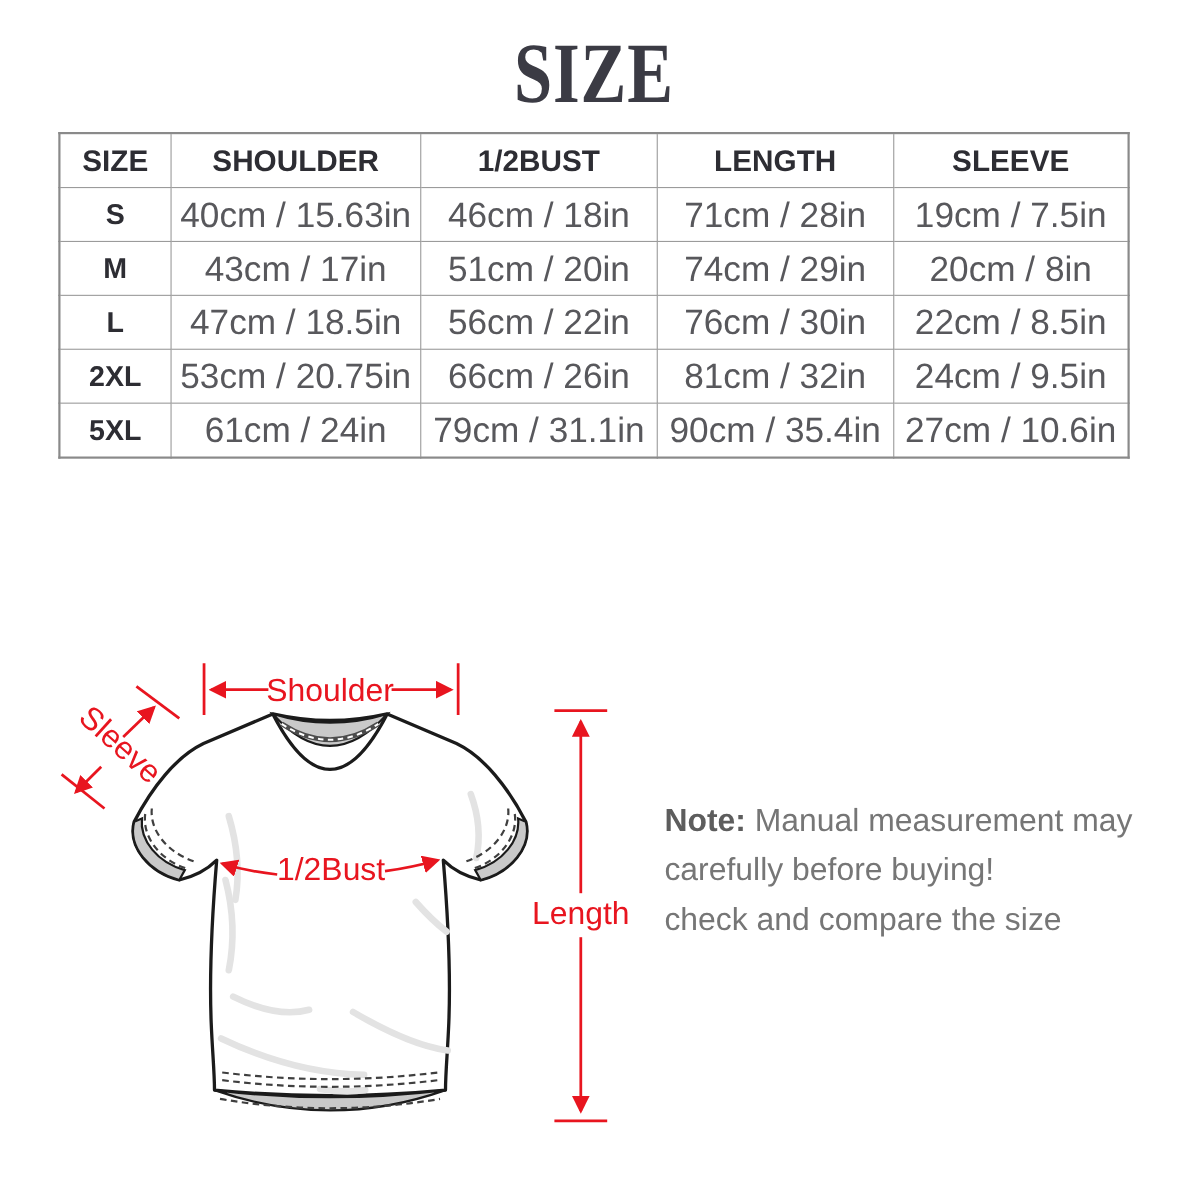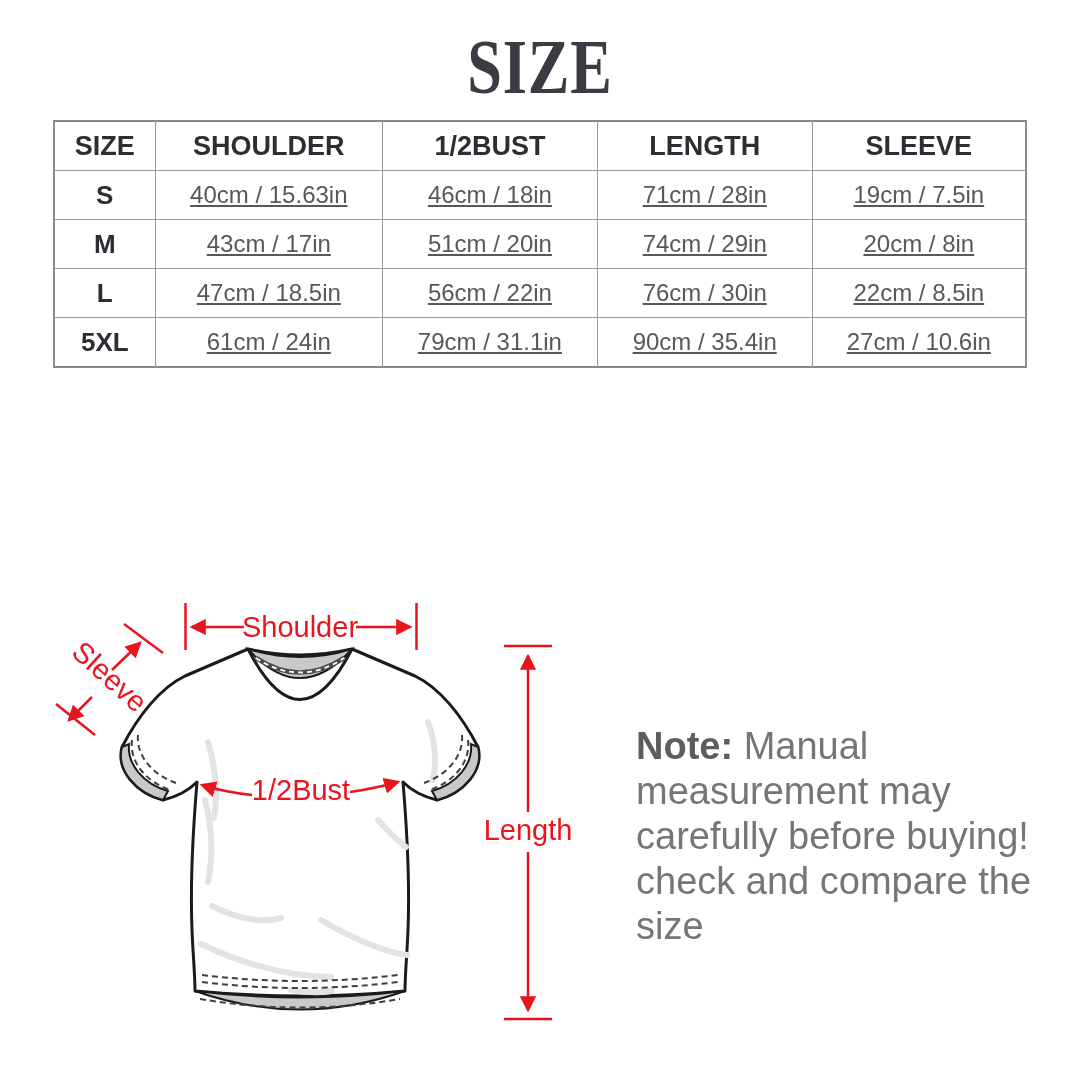--- a/index.html
+++ b/index.html
@@ -12,38 +12,38 @@
          font-size:78px;color:var(--title_text);letter-spacing:1px;
          transform:scaleX(.80);transform-origin:center;}
 
   
   .table-wrap{position:absolute;left:53px;top:120px;width:974px;}
   table{width:100%;border-collapse:collapse;table-layout:fixed;
         border:2px solid var(--table_border_outer);}
   th,td{border:1px solid var(--table_border);text-align:center;vertical-align:middle;
         height:48px;padding:0;white-space:nowrap;overflow:hidden;}
   thead th{font-size:27px;font-weight:bold;color:var(--header_text);}
-  td{font-size:24px;color:var(--cell_text);font-weight:normal;text-decoration:underline;}
+  td{font-size:32px;color:var(--cell_text);font-weight:normal;}
   tbody th{font-size:26px;font-weight:bold;color:var(--header_text);}
 
   
   .diagram{position:absolute;left:30px;top:585px;}
   .outline{fill:#ffffff;stroke:var(--outline);stroke-width:3;stroke-linejoin:round;}
   .grayfill{fill:var(--gray_fill);stroke:var(--outline);stroke-width:2;}
   .neckline{fill:none;stroke:var(--outline);stroke-width:3;}
   .stitch{fill:none;stroke:#3f3f3f;stroke-width:2;stroke-dasharray:6 4;}
   .wrinkle{fill:none;stroke:var(--wrinkle);stroke-width:6;stroke-linecap:round;}
   .red-line{fill:none;stroke:var(--accent_red);stroke-width:2.5;}
   .dim-label{fill:var(--accent_red);font-family:"Liberation Sans",sans-serif;
              font-size:29px;}
   #ah path{fill:var(--accent_red);}
 
   
-  .note{position:absolute;left:636px;top:724px;width:440px;
-        font-size:38px;line-height:45px;color:var(--note_text);}
+  .note{position:absolute;left:604px;top:724px;width:440px;
+        font-size:29px;line-height:45px;color:var(--note_text);}
   .note b{color:var(--note_label);font-weight:bold;}
 </style>
 </head>
 <body>
 
 <div class="title-wrap">
   <span class="title">SIZE</span>
 </div>
 
 <div class="table-wrap">
@@ -78,20 +78,27 @@
         <td>51cm / 20in</td>
         <td>74cm / 29in</td>
         <td>20cm / 8in</td>
       </tr>
       <tr>
         <th>L</th>
         <td>47cm / 18.5in</td>
         <td>56cm / 22in</td>
         <td>76cm / 30in</td>
         <td>22cm / 8.5in</td>
+      </tr>
+      <tr>
+        <th>2XL</th>
+        <td>53cm / 20.75in</td>
+        <td>66cm / 26in</td>
+        <td>81cm / 32in</td>
+        <td>24cm / 9.5in</td>
       </tr>
       <tr>
         <th>5XL</th>
         <td>61cm / 24in</td>
         <td>79cm / 31.1in</td>
         <td>90cm / 35.4in</td>
         <td>27cm / 10.6in</td>
       </tr>
     </tbody>
   </table>

